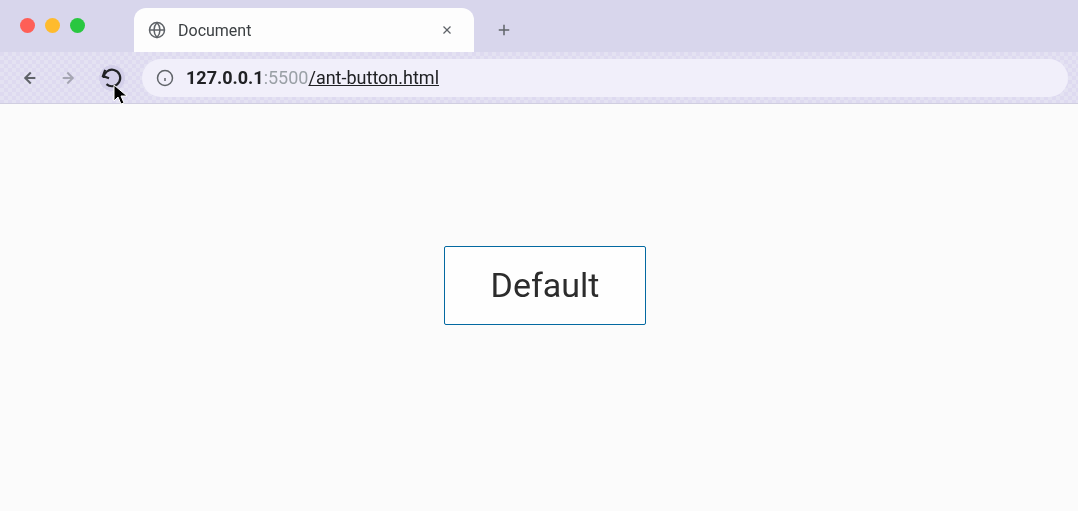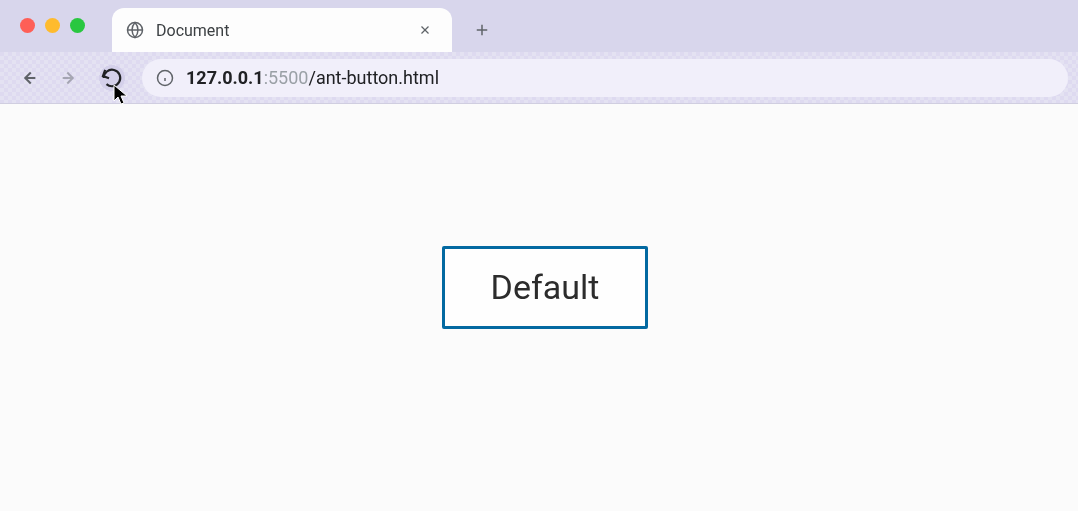--- a/index.html
+++ b/index.html
@@ -13,21 +13,21 @@
       font-family: -apple-system, BlinkMacSystemFont, "Segoe UI", Roboto, sans-serif;
       background: #fbfbfb;
       overflow: hidden;
       position: relative;
     }
     .tab-bar {
       height: 52px;
       background: #d8d6ec;
       display: flex;
       align-items: flex-end;
-      padding-left: 4px;
+      padding-left: 26px;
       position: relative;
     }
     .traffic-lights {
       position: absolute;
       left: 20px;
       top: 18px;
       display: flex;
       gap: 10px;
     }
     .traffic-light {
@@ -126,39 +126,40 @@
     .url-text {
       font-size: 18px;
       color: #9aa0a6;
     }
     .url-host {
       color: #202124;
       font-weight: bold;
     }
     .url-path {
       color: #202124;
+      text-decoration: underline;
     }
     .content {
       position: absolute;
       top: 104px;
       left: 0;
       right: 0;
       bottom: 0;
       display: flex;
       align-items: flex-start;
       justify-content: center;
       background: #fbfbfb;
     }
     .default-button {
       margin-top: 142px;
       padding: 18px 46px;
       font-size: 34px;
       color: #2c2c2c;
       background: #fefefe;
-      border: 3px solid #0369a1;
+      border: 1px solid #0369a1;
       border-radius: 2px;
       cursor: pointer;
       font-family: -apple-system, BlinkMacSystemFont, "Segoe UI", Roboto, sans-serif;
       line-height: 1.2;
       margin-left: 12px;
     }
     .cursor {
       position: absolute;
       top: 84px;
       left: 113px;

